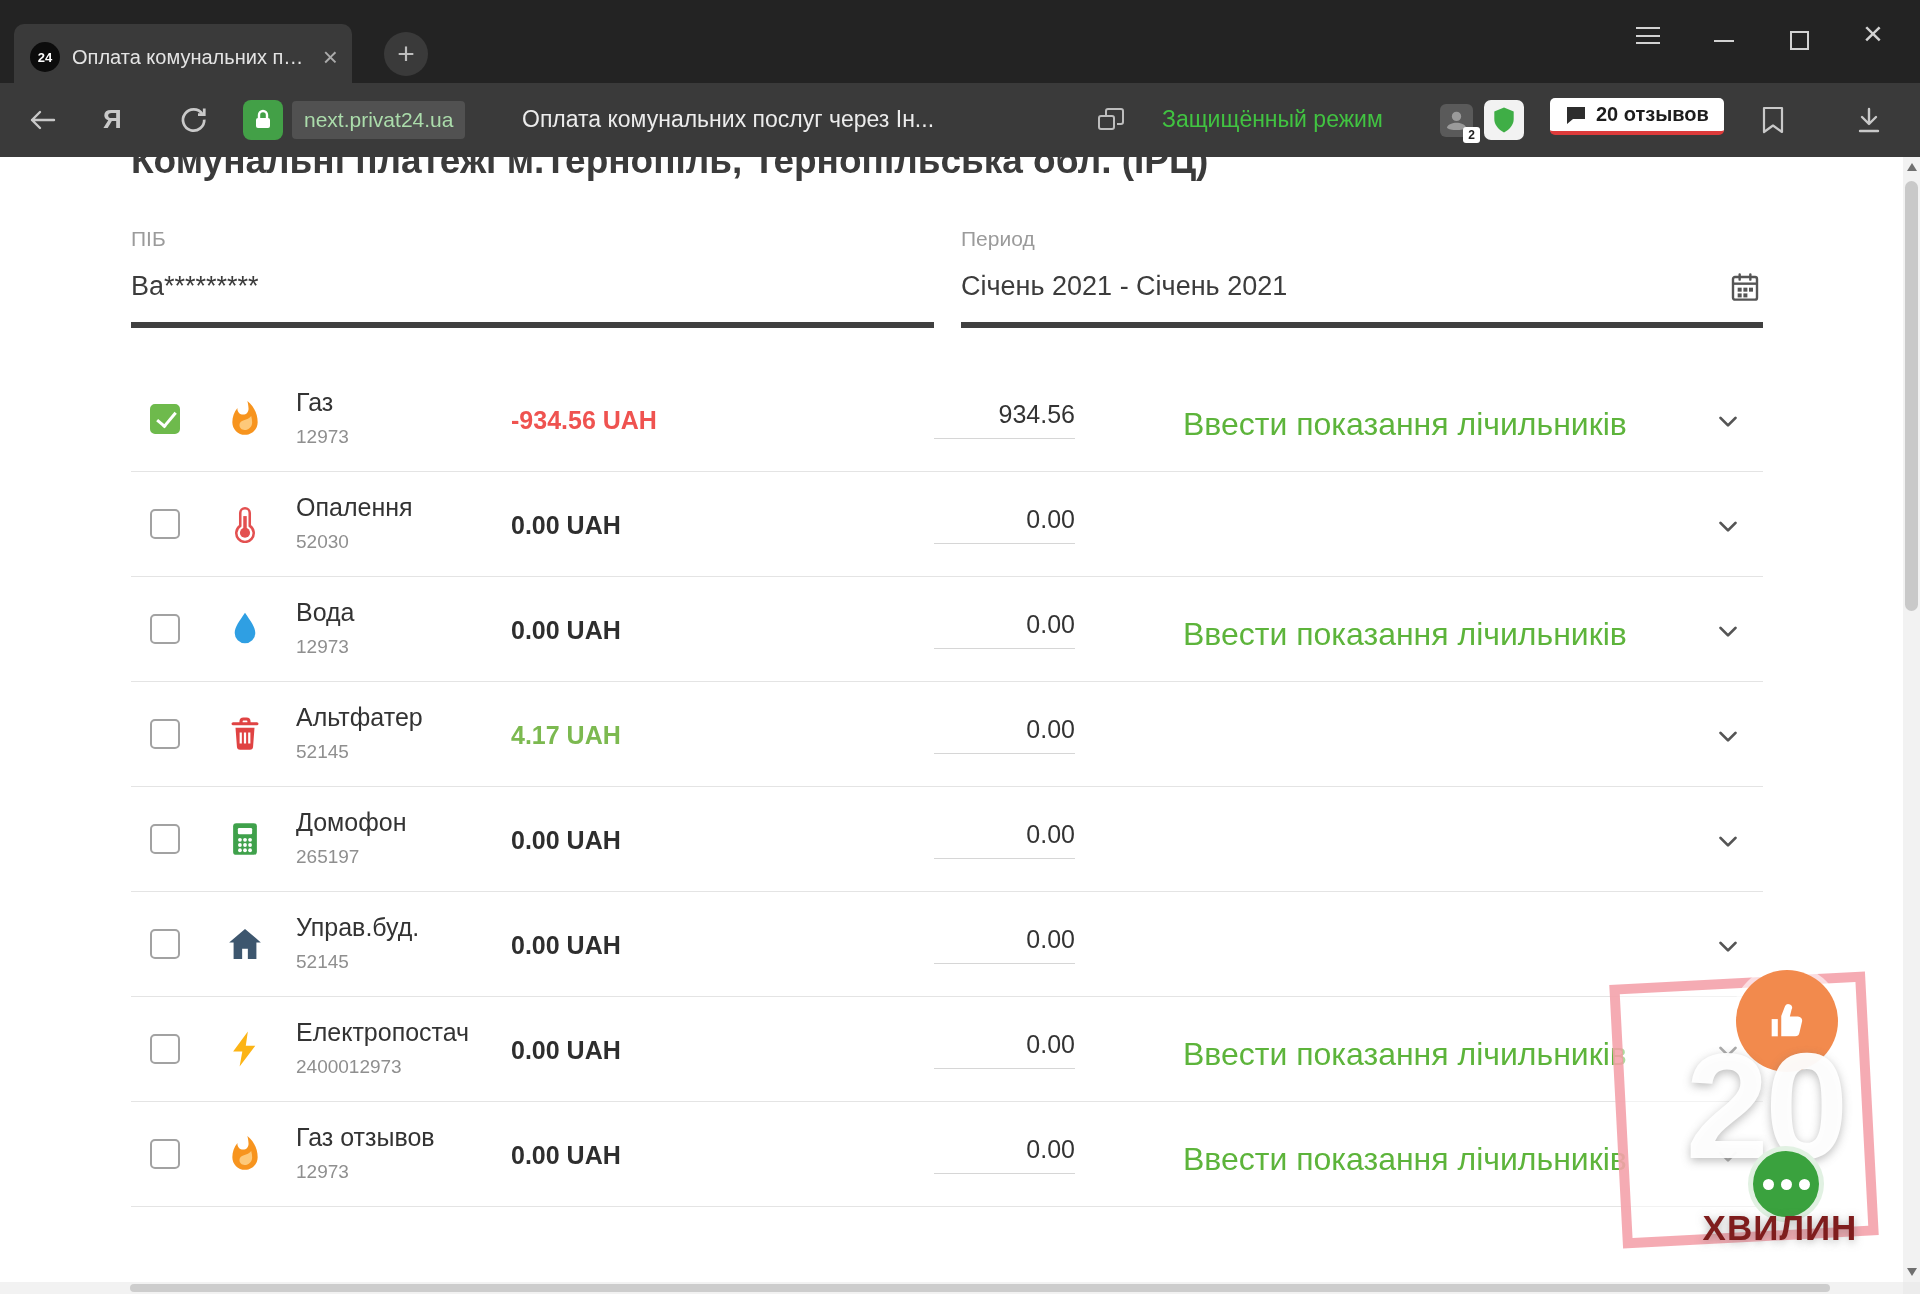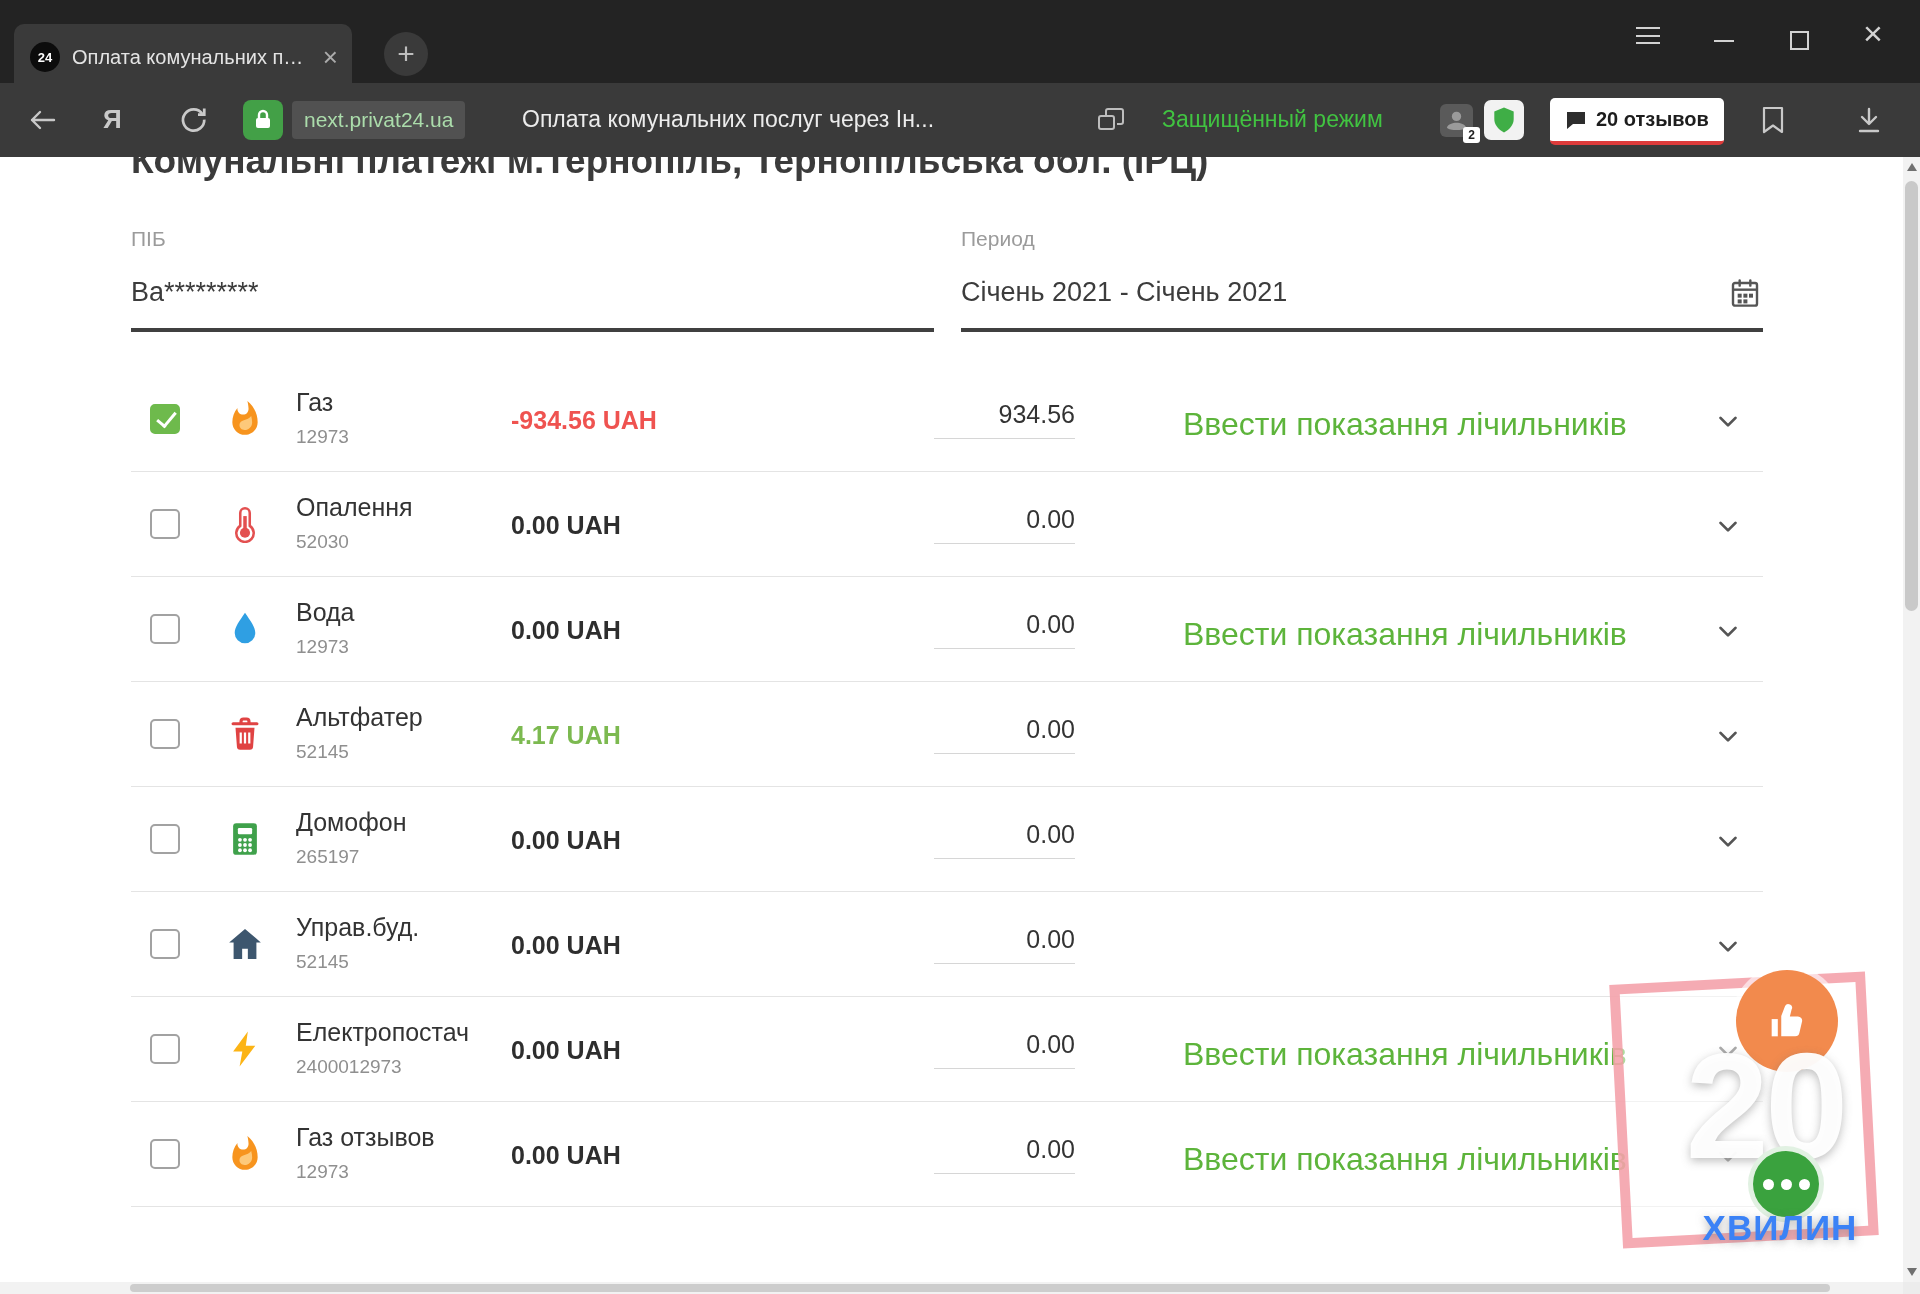--- a/index.html
+++ b/index.html
@@ -24,31 +24,31 @@
 .tb{position:absolute}
 .tb svg{display:block}
 #yandex{left:103px;top:21px;font-size:26px;color:#c9c9c9;font-weight:600;cursor:pointer}
 #lock{left:243px;top:17px;width:40px;height:40px;border-radius:8px;background:#43a047;display:flex;align-items:center;justify-content:center;cursor:pointer}
 #url-box{left:292px;top:18px;height:38px;background:#515151;border-radius:4px;padding:0 12px;line-height:38px;font-size:21px;color:#abdcab;cursor:text}
 #tb-title{left:522px;top:23px;font-size:23px;color:#ececec;max-width:500px;white-space:nowrap;overflow:hidden;text-overflow:ellipsis}
 #protected{left:1162px;top:23px;font-size:23px;color:#41c341;cursor:pointer}
 #ext{left:1440px;top:21px;width:33px;height:33px;background:#5a5a5a;border-radius:6px;cursor:pointer}
 #ext-badge{position:absolute;right:-7px;bottom:-6px;width:17px;height:16px;background:#fff;border-radius:3px;color:#222;font-size:12px;font-weight:700;display:flex;align-items:center;justify-content:center}
 #shield-box{left:1484px;top:17px;width:40px;height:40px;background:#f2f2f2;border-radius:7px;display:flex;align-items:center;justify-content:center;cursor:pointer}
-#reviews{left:1550px;top:15px;height:47px;background:#fff;border-radius:5px;border-bottom:4px solid #dd3b3b;display:flex;align-items:center;gap:9px;padding:0 15px;cursor:pointer}
+#reviews{left:1550px;top:15px;height:37px;background:#fff;border-radius:5px;border-bottom:4px solid #dd3b3b;display:flex;align-items:center;gap:9px;padding:0 15px;cursor:pointer}
 #reviews span{font-size:20px;color:#1d1d1d;font-weight:600}
 
 
 #content{position:absolute;left:0;right:17px;top:157px;bottom:12px;background:#fff;overflow:hidden}
 #page-heading{position:absolute;left:131px;top:-17px;font-size:37px;font-weight:600;color:#3b3b3b;white-space:nowrap}
 .field{position:absolute;top:70px}
 #field-name{left:131px;width:803px}
 #field-period{left:961px;width:802px}
 .field-label{font-size:21px;color:#9b9b9b}
-.field-value{margin-top:26px;font-size:27px;color:#3c3c3c;padding-bottom:20px;border-bottom:4px solid #404040;position:relative;cursor:text}
+.field-value{margin-top:20px;font-size:27px;color:#3c3c3c;padding-bottom:20px;border-bottom:6px solid #404040;position:relative;cursor:text}
 #cal-icon{position:absolute;right:2px;top:0;width:32px;height:32px;cursor:pointer}
 
 #table{position:absolute;left:131px;top:210px;width:1632px}
 .t-head{height:68px;background:#f7f7f7;position:relative}
 .cb{width:30px;height:30px;background:#fff;border:2px solid #a2a2a2;border-radius:5px;position:absolute;cursor:pointer}
 .cb.checked{background:#6eba4c;border-color:#6eba4c}
 .cb.checked::after{content:"";position:absolute;left:9px;top:2px;width:8px;height:16px;border:solid #fff;border-width:0 3px 3px 0;transform:rotate(40deg)}
 .t-head .cb{left:19px;top:19px}
 .h-label{position:absolute;top:24px;font-size:20px;color:#4f4f4f}
 .h-company{left:165px}
@@ -78,21 +78,21 @@
 #hthumb{position:absolute;left:130px;top:2px;width:1700px;height:8px;background:#cdcdcd;border-radius:4px;cursor:grab}
 #sb-corner{position:absolute;right:0;bottom:0;width:17px;height:12px;background:#ececec}
 
 
 #watermark{position:absolute;left:1590px;top:950px;width:330px;height:344px;pointer-events:none}
 #wm-square{position:absolute;left:26px;top:28px;width:256px;height:264px;border:10px solid rgba(243,150,160,.8);background:rgba(255,255,255,.5);transform:rotate(-3deg)}
 #wm-thumb{position:absolute;left:146px;top:20px;width:102px;height:102px;border-radius:50%;background:#f28a4d;display:flex;align-items:center;justify-content:center;box-shadow:0 0 0 5px rgba(255,255,255,.6)}
 #wm-num{position:absolute;left:70px;top:78px;width:210px;text-align:center;font-size:150px;font-weight:800;line-height:1.05;color:rgba(255,255,255,.95);letter-spacing:-4px;text-shadow:0 3px 10px rgba(110,110,110,.45)}
 #wm-dots{position:absolute;left:158px;top:196px;width:76px;height:76px;border-radius:50%;background:#3aa23e;border:5px solid rgba(255,255,255,.85);display:flex;align-items:center;justify-content:center;gap:7px}
 #wm-dots i{width:11px;height:11px;border-radius:50%;background:#fff}
-#wm-caption{position:absolute;left:90px;top:258px;width:200px;text-align:center;font-size:35px;font-weight:800;color:#3b82f6;letter-spacing:1px;text-shadow:0 2px 8px rgba(110,110,110,.55)}
+#wm-caption{position:absolute;left:90px;top:258px;width:200px;text-align:center;font-size:35px;font-weight:800;color:#7f1d1d;letter-spacing:1px;text-shadow:0 2px 8px rgba(110,110,110,.55)}
 </style>
 </head>
 <body>
 
 <svg width="0" height="0" style="position:absolute" aria-hidden="true">
   <defs>
     <symbol id="sym-flame" viewBox="0 0 24 24">
       <path d="M13.5.67s.74 2.65.74 4.8c0 2.06-1.35 3.73-3.41 3.73-2.07 0-3.63-1.67-3.63-3.73l.03-.36C5.21 7.51 4 10.62 4 14c0 4.42 3.58 8 8 8s8-3.58 8-8C20 8.61 17.41 3.8 13.5.67z" fill="#f7941e"></path>
       <path d="M11.71 19c-1.78 0-3.22-1.4-3.22-3.14 0-1.62 1.05-2.76 2.81-3.12 1.77-.36 3.6-1.21 4.62-2.58.39 1.29.59 2.65.59 4.04 0 2.65-2.15 4.8-4.8 4.8z" fill="#fdc97a"></path>
     </symbol>

